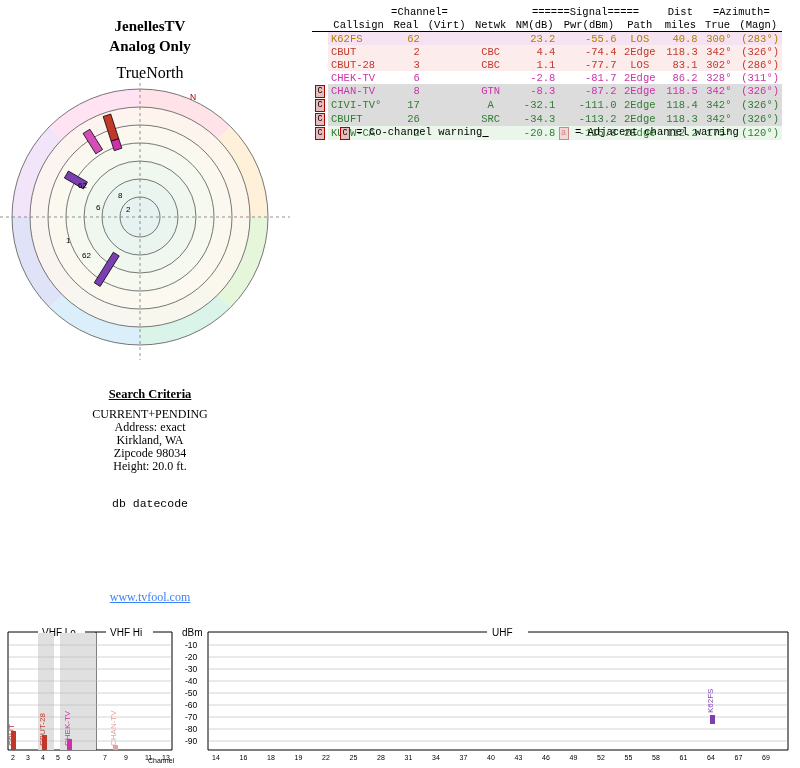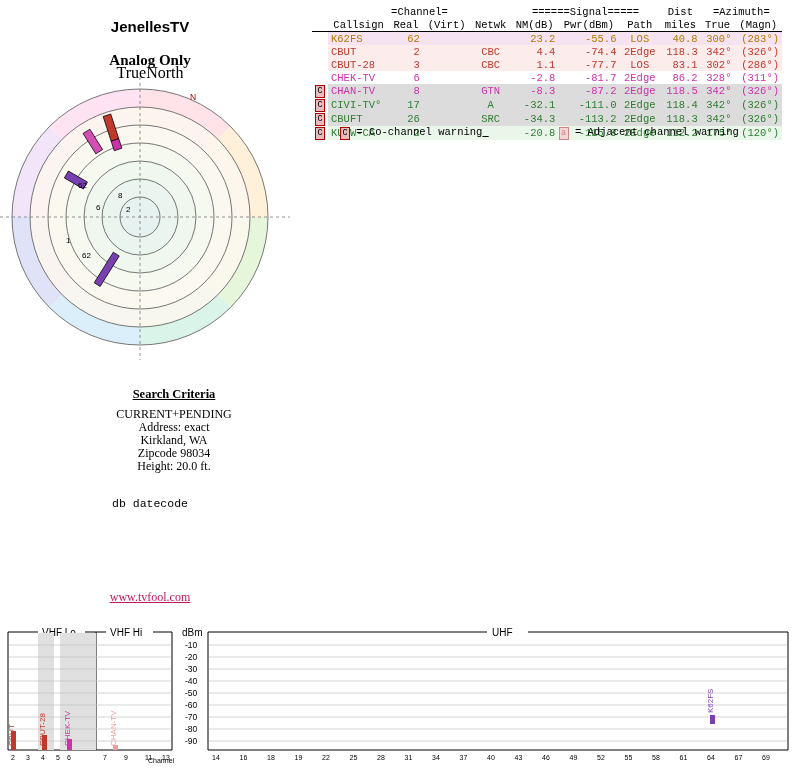--- a/index.html
+++ b/index.html
@@ -11,46 +11,46 @@
     color:#000;
     position:relative;
     overflow:hidden;
   }
   
   #polar-panel {
     position:absolute; left:0; top:0; width:300px; height:390px;
   }
   #polar-title {
     position:absolute; top:18px; left:0; width:300px; text-align:center;
-    font-weight:bold; font-size:15px; font-family:Liberation Sans, sans-serif;
+    font-weight:bold; font-size:15px; font-family:Liberation Serif, serif;
   }
   #polar-subtitle {
-    position:absolute; top:52px; left:0; width:300px; text-align:center;
+    position:absolute; top:38px; left:0; width:300px; text-align:center;
     font-weight:bold; font-size:15px; font-family:"Liberation Serif", serif;
   }
   #polar-northlabel {
     position:absolute; top:64px; left:0; width:300px; text-align:center;
     font-size:16px; font-family:"Liberation Serif", serif;
   }
   #polar-svg { position:absolute; left:0; top:72px; }
   
   #search-block {
     position:absolute; left:0; top:388px; width:300px; text-align:center;
-    font-family:"Liberation Serif", serif; font-size:12px; line-height:13px;padding-left:24px;
+    font-family:"Liberation Serif", serif; font-size:12px; line-height:13px;
   }
   #search-title { font-weight:bold; text-decoration:underline; font-size:12.5px; }
   #search-block .sp { height:7px; }
   #datecode-block {
     position:absolute; left:0; top:497px; width:300px; text-align:center;
     font-family:Liberation Mono, monospace; font-size:11.5px; line-height:13px;
   }
   #site-link {
     position:absolute; left:0; top:590px; width:300px; text-align:center;
     font-family:"Liberation Serif", serif; font-size:12px;
-    color:#be185d; text-decoration:underline; cursor:pointer;
+    color:#3b82f6; text-decoration:underline; cursor:pointer;
   }
   
   #table-panel {
     position:absolute; left:312px; top:6px; width:480px;
     font-family:"Liberation Mono", monospace; font-size:10.5px;
   }
   table.sig { border-collapse:collapse; width:470px; }
   table.sig td, table.sig th { padding:0 3px; white-space:nowrap; }
   .grp { text-align:center; font-size:10.5px; height:12px; }
   .hdr td { text-align:center; border-bottom:1px solid #000; height:13px; }

